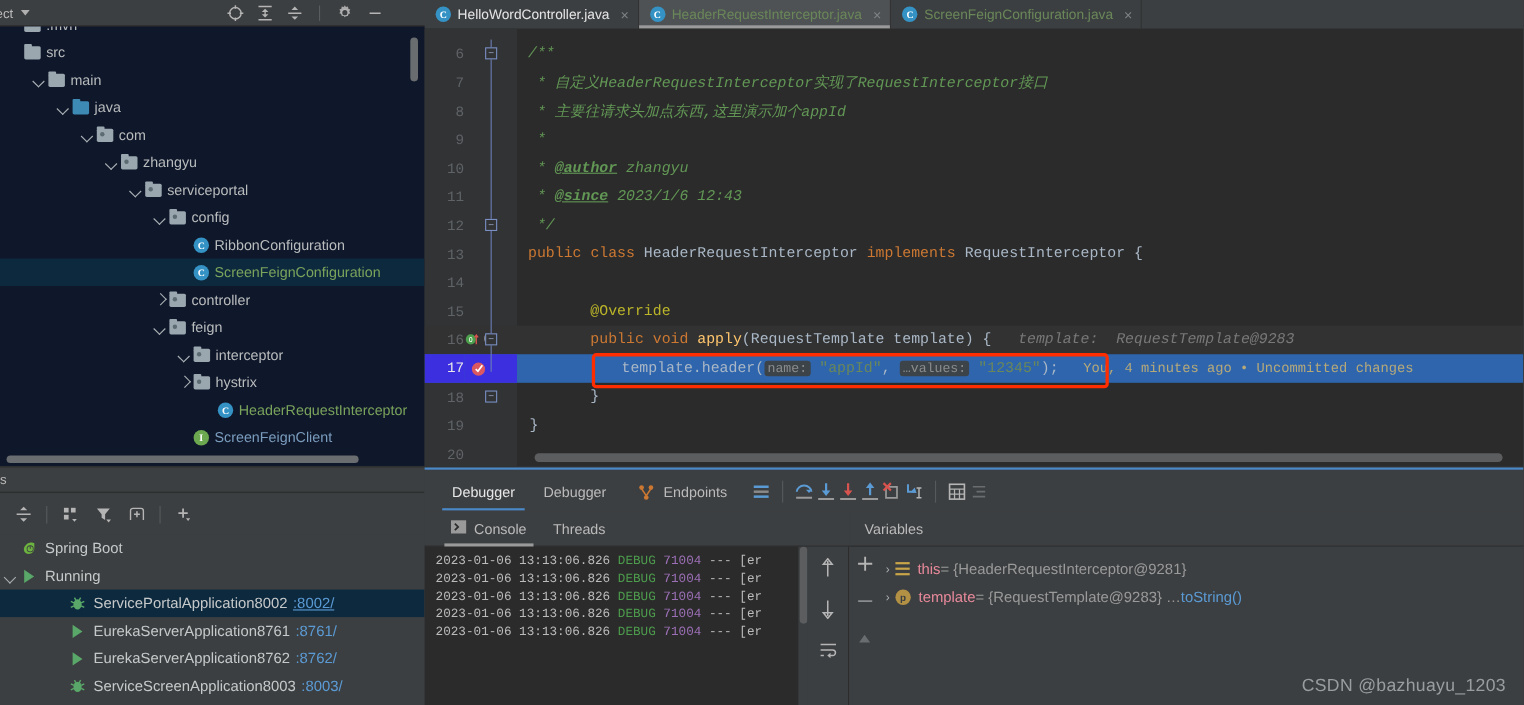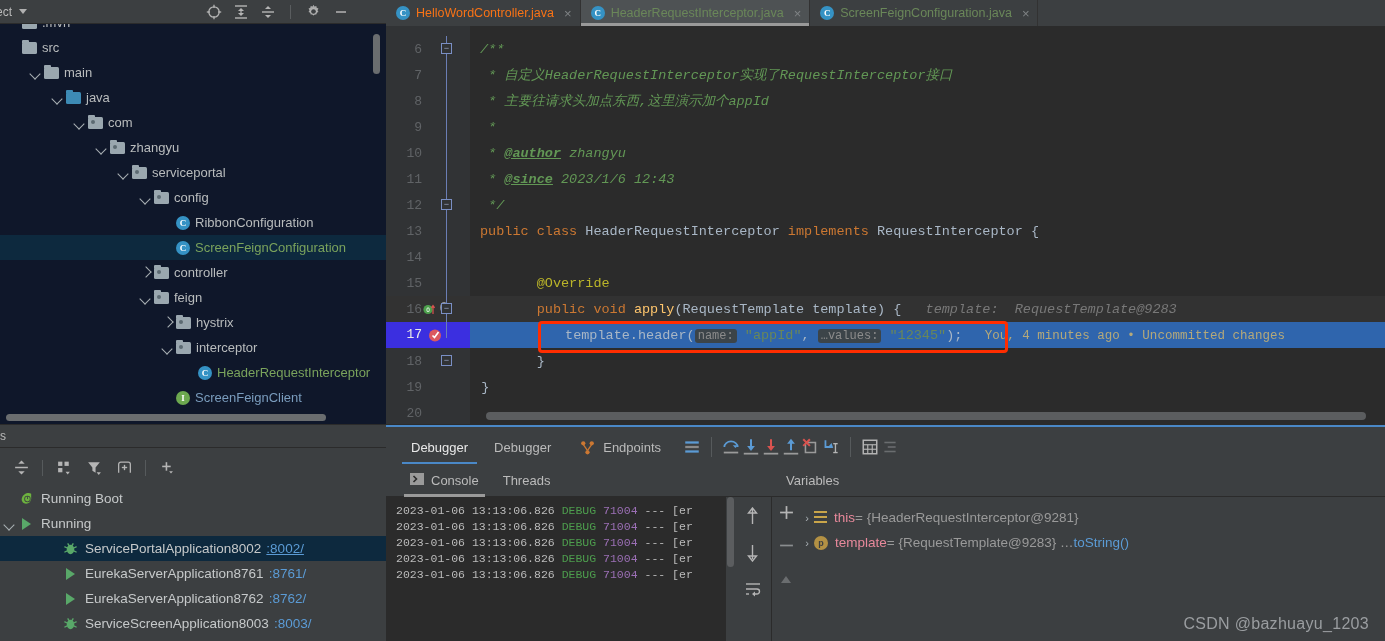--- a/index.html
+++ b/index.html
@@ -45,21 +45,21 @@
     position: absolute; left: 0; right: 0; bottom: 0; height: 3px; background: #9a9a9a;
   }
   .tab-close { color: #7f8385; font-size: 13px; margin-left: 4px; }
   .jicon-c {
     width: 14px; height: 14px; border-radius: 50%;
     background: #3592c4; color: #fff; font-size: 9px; font-weight: bold;
     display: flex; align-items: center; justify-content: center;
     font-family: "Liberation Serif", serif;
   }
   .tab-name.green { color: #6a8759; }
-  .tab-name.blue  { color: #f97316; }
+  .tab-name.blue  { color: #e5e5e5; }
 
   
   .tree {
     position: absolute; left: 0; top: 24px; width: 386px; height: 400px;
     background: #0f172a; overflow: hidden;
   }
   .trow {
     height: 25px; display: flex; align-items: center; font-size: 13px;
     color: #b9bcbd; white-space: nowrap; position: relative;
   }
@@ -402,29 +402,29 @@
           <span class="tlabel">controller</span>
         </div>
         <div class="trow">
           <span style="display: inline-block; flex: 0 0 auto; width: 140px;"></span>
           <span class="twist down"></span>
           <span class="fold pkg"></span>
           <span class="tlabel">feign</span>
         </div>
         <div class="trow">
           <span style="display: inline-block; flex: 0 0 auto; width: 162px;"></span>
+          <span class="twist down"></span>
+          <span class="fold pkg"></span>
+          <span class="tlabel">interceptor</span>
+        </div>
+        <div class="trow">
+          <span style="display: inline-block; flex: 0 0 auto; width: 162px;"></span>
           <span class="twist right"></span>
           <span class="fold pkg"></span>
           <span class="tlabel">hystrix</span>
-        </div>
-        <div class="trow">
-          <span style="display: inline-block; flex: 0 0 auto; width: 162px;"></span>
-          <span class="twist down"></span>
-          <span class="fold pkg"></span>
-          <span class="tlabel">interceptor</span>
         </div>
         <div class="trow">
           <span style="display: inline-block; flex: 0 0 auto; width: 184px;"></span>
           <span class="twist"></span>
           <span class="cls-ico">C</span>
           <span class="tlabel green">HeaderRequestInterceptor</span>
         </div>
         <div class="trow">
           <span style="display: inline-block; flex: 0 0 auto; width: 162px;"></span>
           <span class="twist"></span>
@@ -584,21 +584,21 @@
           <span style="display: inline-block; flex: 0 0 auto; width: 4px;"></span>
           <span class="twist"></span>
           <span style="display: flex; align-items: center; justify-content: center; width: 16px; flex: 0 0 16px; margin-right: 7px;">
             <svg width="15" height="15" viewBox="0 0 16 16">
               <path d="M13 3 C10 1 4 3 3 8 c-.6 3 1.5 5.5 4.5 5.5 S13 11 13 8z" fill="#6db33f"></path>
               <circle cx="9" cy="8.5" r="3.4" fill="#3c3f41"></circle>
               <circle cx="9" cy="8.5" r="2.6" fill="#6db33f"></circle>
               <rect x="8.6" y="5.6" width="0.9" height="3" fill="#3c3f41"></rect>
             </svg>
           </span>
-          <span>Running Boot</span>
+          <span>Spring Boot</span>
         </div>
         <div class="srow">
           <span style="display: inline-block; flex: 0 0 auto; width: 4px;"></span>
           <span class="twist down"></span>
           <span style="display: flex; align-items: center; justify-content: center; width: 16px; flex: 0 0 16px; margin-right: 7px;">
             <span class="play"></span>
           </span>
           <span>Running</span>
         </div>
         <div class="srow sel">

